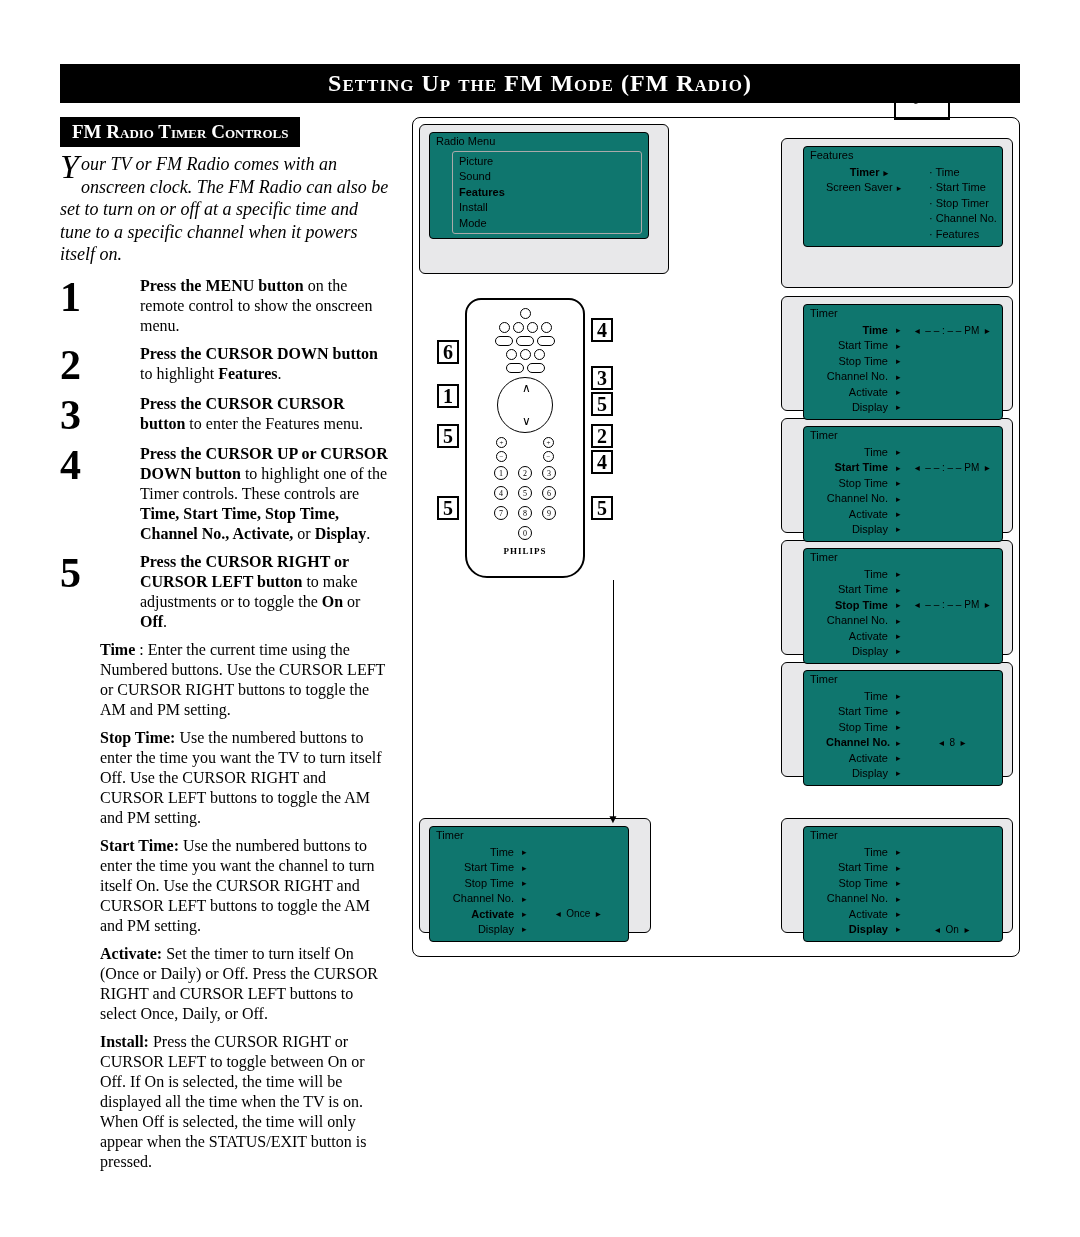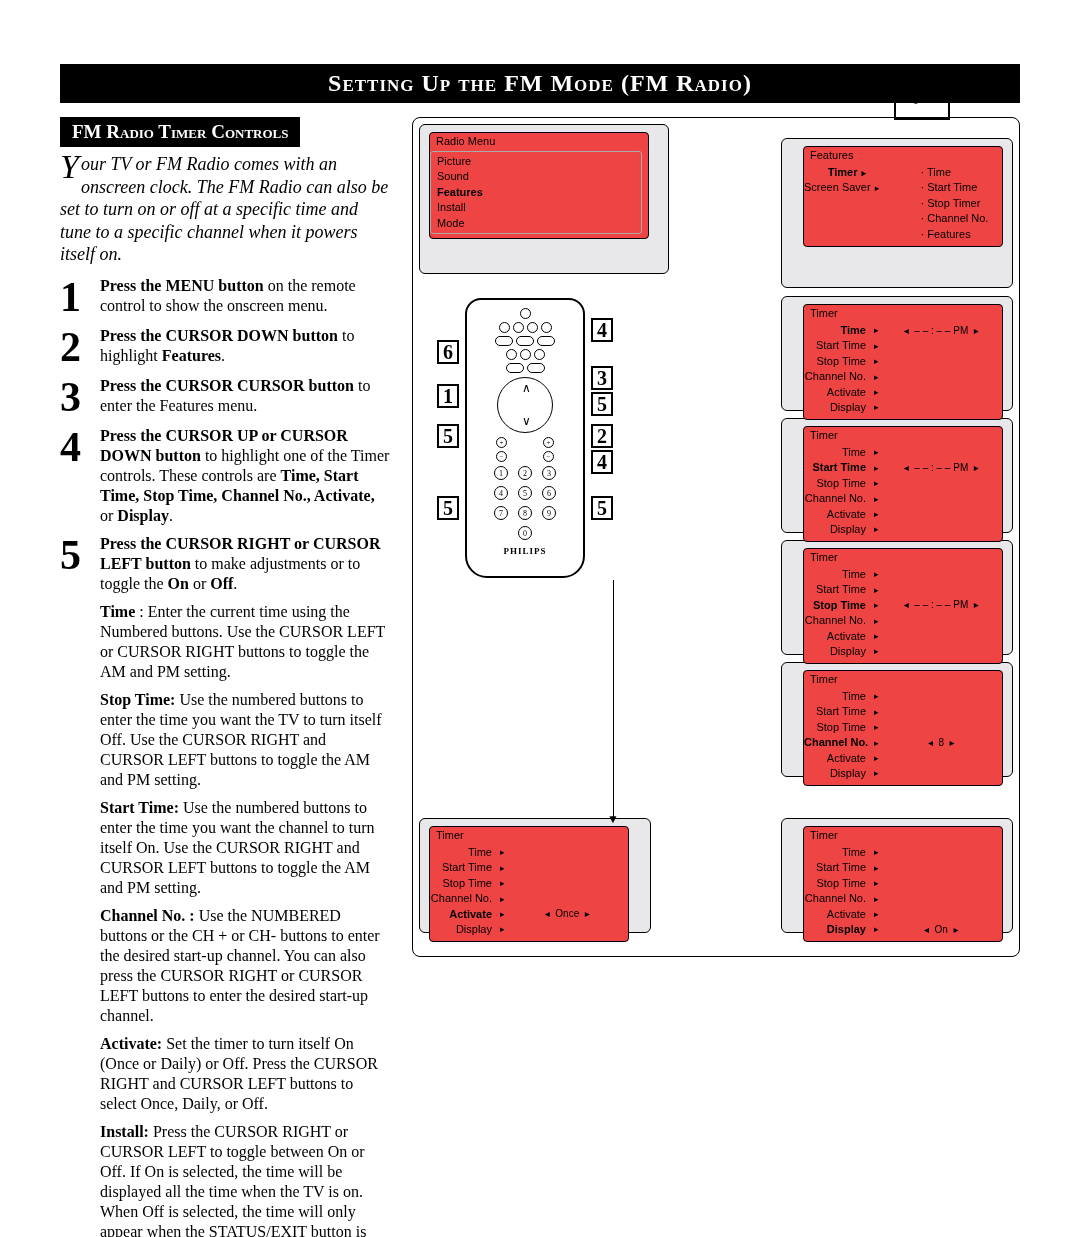--- a/index.html
+++ b/index.html
@@ -9,30 +9,30 @@
   .header-wrap{ position:relative; }
   .subheader { display:inline-block; background:#000; color:#fff; font-variant: small-caps; font-weight:bold; font-size:19px; padding:4px 12px 4px 12px; margin-bottom:6px; }
   .columns { display:flex; gap:22px; }
   .col-left { width: 330px; }
   .col-right { flex:1; position:relative; }
   .intro { font-style: italic; font-size:18px; line-height:1.25; margin-bottom:10px;}
   .intro .dropcap{ font-size:34px; font-weight:normal; font-style:italic; float:left; line-height:0.85; padding-right:2px;}
   ol.steps{ list-style:none; counter-reset:step; }
   ol.steps > li{ display:flex; gap:10px; margin-bottom:8px; }
   ol.steps > li > .num{ font-weight:bold; font-size:42px; width:30px; line-height:1; }
-  ol.steps > li > .body{ font-size:16px; line-height:1.25; flex:1; }
+  ol.steps > li > .body{ font-size:16px; line-height:1.25; flex:1;margin-left:40px; }
   .body b{ font-weight:bold; }
   .detail{ font-size:16px; line-height:1.25; margin:4px 0 8px 40px;}
 
   
   .diagram-frame{ border:1px solid #000; border-radius:8px; padding:8px; height:840px; position:relative; }
   .shade{ background:#e8e8ea; border:1px solid #000; border-radius:6px; position:absolute; }
-  .panel{ background:#ef4444; border:1px solid #000; border-radius:4px; position:absolute; font-family: Arial, Helvetica, sans-serif; }
+  .panel{ background:#0f766e; border:1px solid #000; border-radius:4px; position:absolute; font-family: Arial, Helvetica, sans-serif; }
   .panel .ptitle{ font-size:11px; padding:2px 6px; }
-  .panel .plist{ font-size:11px; padding:2px 6px 4px 0;gap:41px; }
+  .panel .plist{ font-size:11px; padding:2px 6px 4px 22px;gap:41px; }
   .panel .plist div{ white-space:nowrap; line-height:1.4;}
   .col2{ display:flex; }
   .col2 > div{ flex:1; }
   .bold{ font-weight:bold;}
   .tri::after{ content:"▸"; font-size:9px; margin-left:4px;}
   .row3{ display:flex; gap:8px; align-items:center;}
   .row3 > :first-child{ width:62px; text-align:right; }
   .row3 > .arrow{ flex:0; font-size:9px;}
   .row3 > .val{ flex:1; text-align:center; font-size:10px;}
 
@@ -86,21 +86,20 @@
         </li>
       <li>
           <div class="num">5</div>
           <div class="body"><b>Press the CURSOR RIGHT or CURSOR LEFT button</b> to make adjustments or to toggle the <b>On</b> or <b>Off</b>.</div>
         </li>
     </ol>
 
     <p class="detail"><b>Time</b> : Enter the current time using the Numbered buttons. Use the CURSOR LEFT or CURSOR RIGHT buttons to toggle the AM and PM setting.</p>
     <p class="detail"><b>Stop Time:</b> Use the numbered buttons to enter the time you want the TV to turn itself Off. Use the CURSOR RIGHT and CURSOR LEFT buttons to toggle the AM and PM setting.</p>
     <p class="detail"><b>Start Time:</b> Use the numbered buttons to enter the time you want the channel to turn itself On. Use the CURSOR RIGHT and CURSOR LEFT buttons to toggle the AM and PM setting.</p>
-    <p class="detail"><b>Channel No. :</b> Use the NUMBERED buttons or the CH + or CH- buttons to enter the desired start-up channel. You can also press the CURSOR RIGHT or CURSOR LEFT buttons to enter the desired start-up channel.</p>
     <p class="detail"><b>Activate:</b> Set the timer to turn itself On (Once or Daily) or Off. Press the CURSOR RIGHT and CURSOR LEFT buttons to select Once, Daily, or Off.</p>
     <p class="detail"><b>Install:</b> Press the CURSOR RIGHT or CURSOR LEFT to toggle between On or Off. If On is selected, the time will be displayed all the time when the TV is on. When Off is selected, the time will only appear when the STATUS/EXIT button is pressed.</p>
 
     
 
     
   </div>
 
   <div class="col-right">
     <div class="diagram-frame">

